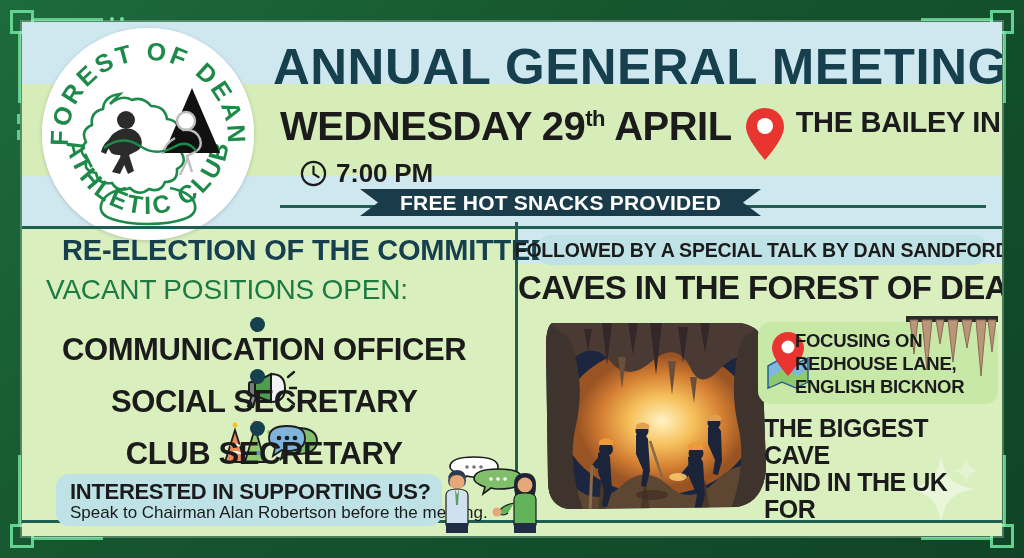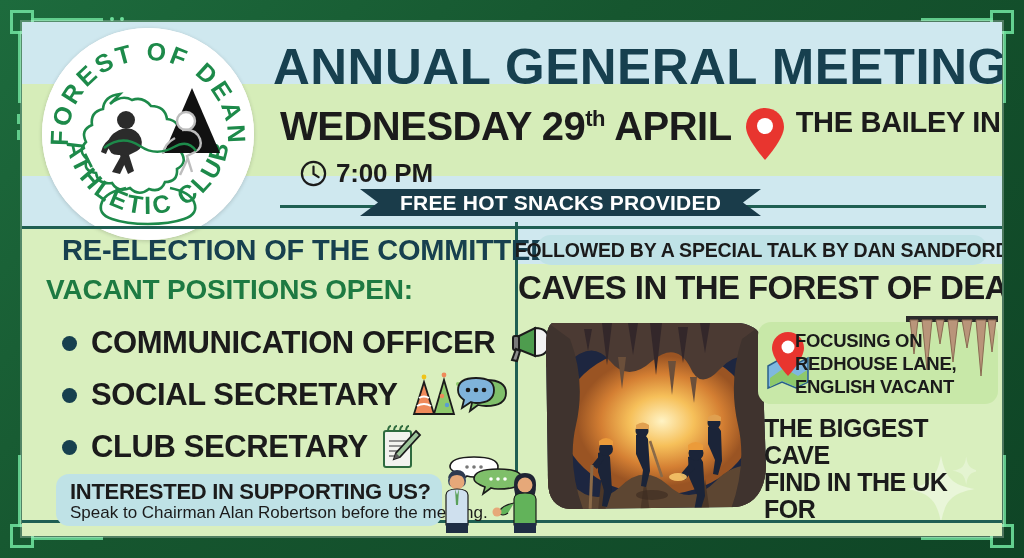--- a/index.html
+++ b/index.html
@@ -87,29 +87,29 @@
   #hdiv{position:absolute;left:0;top:204px;width:980px;height:3px;background:#1f5f52;}
   #bottom-rule{position:absolute;left:0;top:498px;width:980px;height:3px;background:#1f5f52;}
 
   
   #left{position:absolute;left:0;top:207px;width:493px;height:307px;}
   .l-head{
     position:absolute;left:40px;top:5px;font-weight:bold;font-size:29px;color:#17404f;
     letter-spacing:-.2px;white-space:nowrap;
   }
   .l-sub{
-    position:absolute;left:24px;top:45px;font-weight:bold;font-size:28px;color:#1d7a42;
+    position:absolute;left:24px;top:45px;font-weight:normal;font-size:28px;color:#1d7a42;
     letter-spacing:-.2px;white-space:nowrap;
   }
   ul.positions{
     position:absolute;left:40px;top:88px;margin:0;padding:0;list-style:none;
   }
   ul.positions li{
     display:flex;align-items:center;height:52px;
-    font-weight:bold;font-size:31px;color:#1b1b1b;letter-spacing:-.4px;white-space:nowrap;
+    font-weight:bold;font-size:31px;color:#1b1b1b;letter-spacing:-.4px;white-space:nowrap;flex-direction:column;
   }
   ul.positions li .bullet{
     width:15px;height:15px;border-radius:50%;background:#17404f;margin-right:14px;flex:0 0 auto;
   }
   ul.positions li .ico{margin-left:10px;display:flex;align-items:center;}
 
   #interest{
     position:absolute;left:34px;top:245px;width:386px;height:52px;
     background:#bfe2e6;border-radius:13px;
   }
@@ -475,21 +475,21 @@
             <path d="M34 6 L42 6 L38 30 Z"></path>
             <path d="M46 6 L56 6 L51 48 Z"></path>
             <path d="M60 6 L70 6 L65 34 Z"></path>
             <path d="M74 6 L84 6 L79 62 Z"></path>
             <path d="M86 6 L94 6 L90 38 Z"></path>
           </g>
         </svg>
         <div class="ftxt">
           <div>FOCUSING ON</div>
           <div>REDHOUSE LANE,</div>
-          <div>ENGLISH VACANT</div>
+          <div>ENGLISH BICKNOR</div>
         </div>
       </div>
 
       <div id="discover">
         <div class="d2">
           <div>THE BIGGEST CAVE</div>
           <div>FIND IN THE UK FOR</div>
 
         </div>
       </div>

